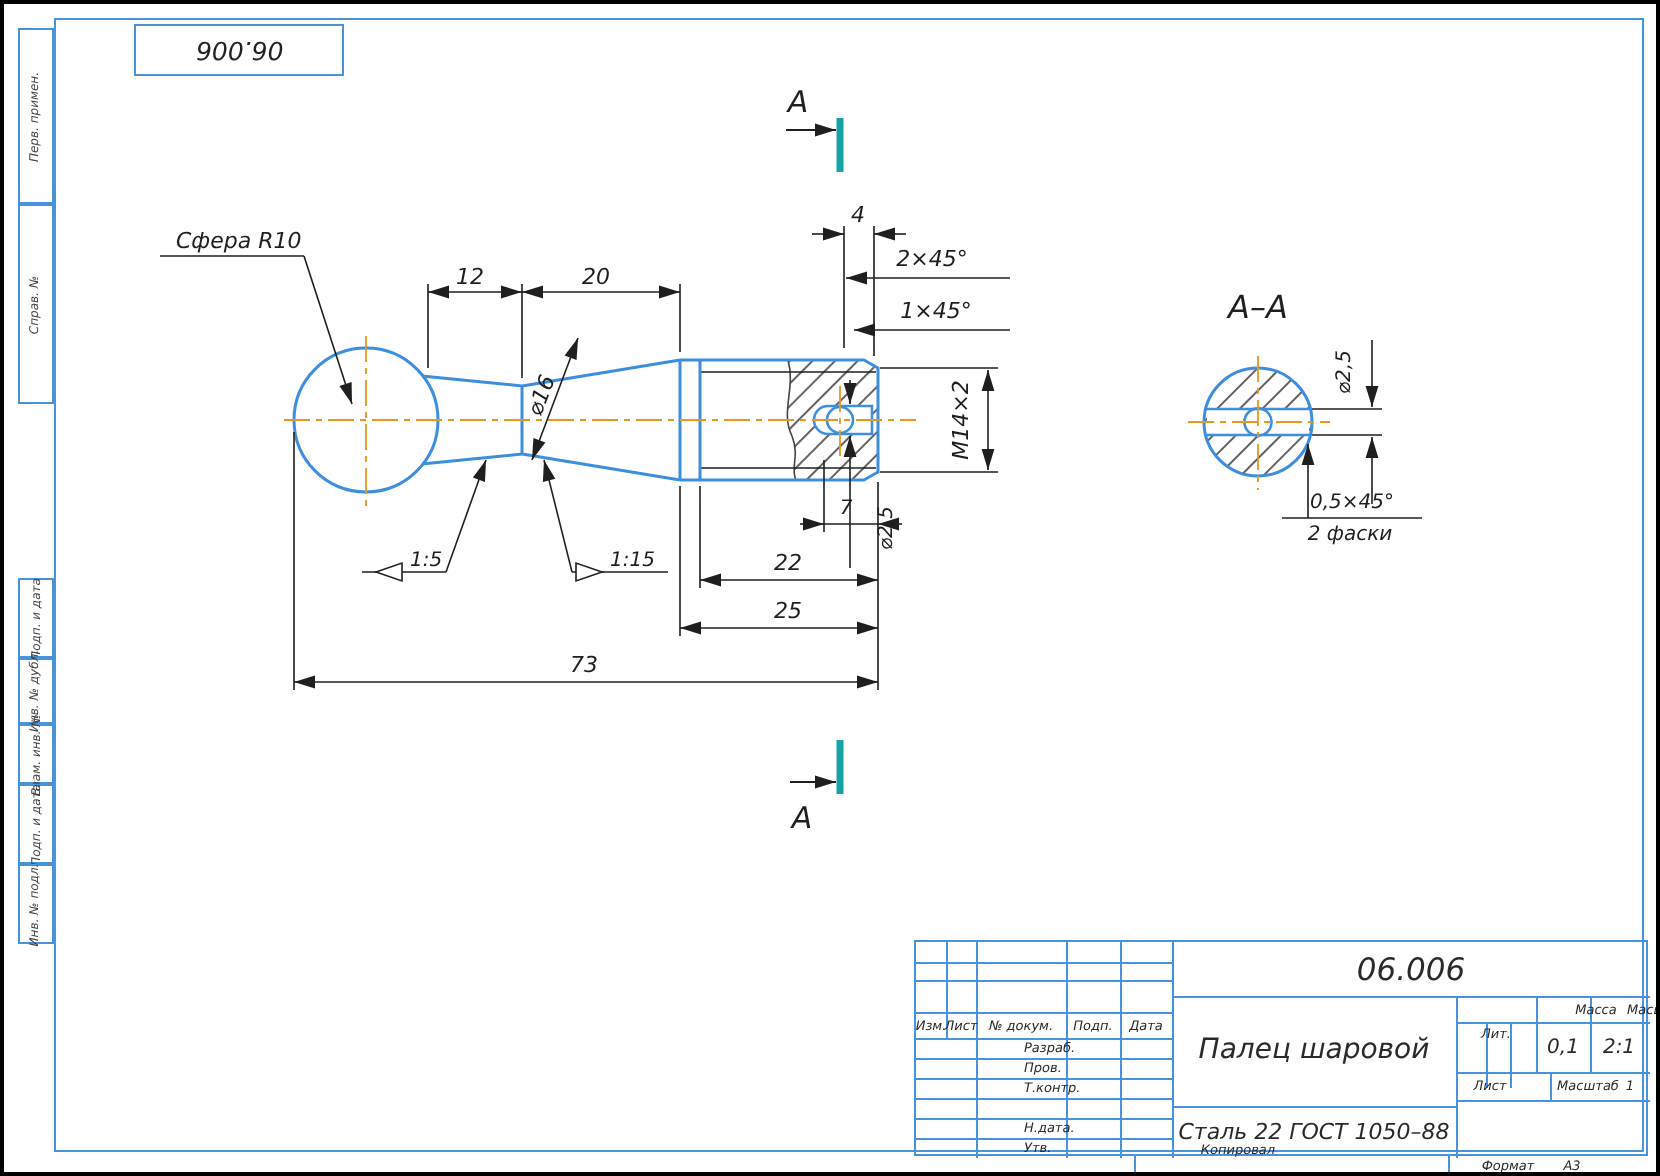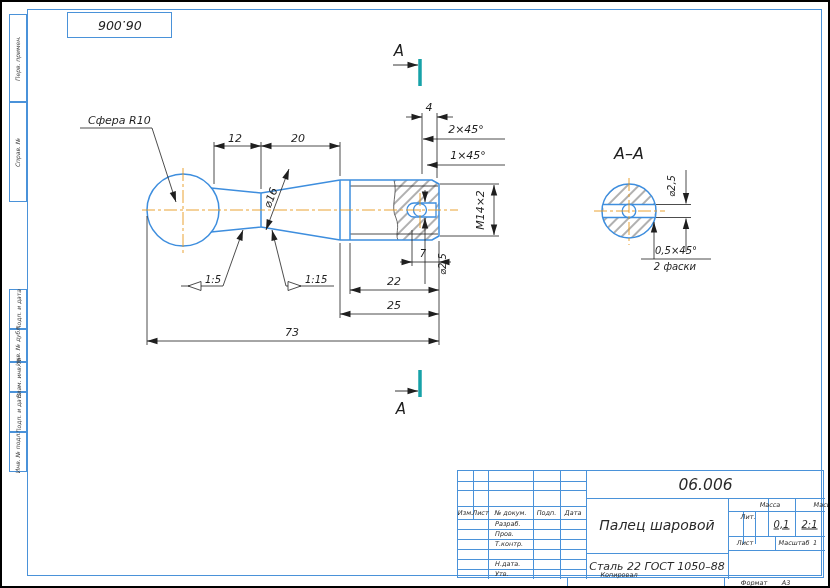--- a/index.html
+++ b/index.html
@@ -12,26 +12,26 @@
             align-items:center;justify-content:center;}
   .stampbox span{transform:rotate(180deg);font:italic 12.5px "DejaVu Sans",sans-serif;color:#222;}
   .mbox{position:absolute;left:7px;width:18px;border:1px solid #4A92D9;box-sizing:border-box;
         display:flex;align-items:center;justify-content:center;overflow:visible;}
   .mbox span{transform:rotate(-90deg);white-space:nowrap;font:italic 6px "DejaVu Sans",sans-serif;color:#444;}
   .tb{position:absolute;left:455px;top:468px;width:367px;height:108px;
       border:1.5px solid #4A92D9;box-sizing:border-box;}
   .gl{position:absolute;background:#4A92D9;display:block;}
   .lbl{position:absolute;transform:translate(-50%,-50%);white-space:nowrap;
        font:italic 6.5px "DejaVu Sans",sans-serif;color:#2a2a2a;}
-  .lblL{position:absolute;transform:translateY(-50%);left:3px;white-space:nowrap;
+  .lblL{position:absolute;transform:translateY(-50%);left:20px;white-space:nowrap;
         font:italic 6.5px "DejaVu Sans",sans-serif;color:#2a2a2a;padding-left:34px;}
   .big{font:italic 15.5px "DejaVu Sans",sans-serif;}
   .med{font:italic 14px "DejaVu Sans",sans-serif;}
   .mat{font:italic 11px "DejaVu Sans",sans-serif;}
-  .val{font:italic 10px "DejaVu Sans",sans-serif;text-decoration:underline;}
+  .val{font:italic 10px "DejaVu Sans",sans-serif;}
   .foot{position:absolute;transform:translate(-50%,-50%);white-space:nowrap;
         font:italic 6.5px "DejaVu Sans",sans-serif;color:#2a2a2a;}
   svg{position:absolute;left:0;top:0;}
   svg text{font:italic 11px "DejaVu Sans",sans-serif;fill:#1f1f1f;}
   .t10{font-size:10px;} .t15{font-size:15px;} .t16{font-size:16px;}
 </style>
 </head>
 <body>
 
 <div class="sheet">
@@ -219,21 +219,21 @@
     <span class="lblL" style="top:53px">Разраб.</span>
     <span class="lblL" style="top:63px">Пров.</span>
     <span class="lblL" style="top:73px">Т.контр.</span>
     <span class="lblL" style="top:93px">Н.дата.</span>
     <span class="lblL" style="top:103px">Утв.</span>
 
     <span class="lbl big" style="left:247.5px;top:13.5px">06.006</span>
     <span class="lbl med" style="left:199px;top:54px">Палец шаровой</span>
     <span class="lbl mat" style="left:199px;top:95px">Сталь 22  ГОСТ 1050–88</span>
     <span class="lbl" style="left:290px;top:46px">Лит.</span>
-    <span class="lbl" style="left:312px;top:33.5px">Масса</span>
+    <span class="lbl" style="left:340px;top:33.5px">Масса</span>
     <span class="lbl" style="left:371px;top:33.5px">Масштаб</span>
     <span class="lbl val" style="left:323.5px;top:52.5px">0,1</span>
     <span class="lbl val" style="left:351.5px;top:52.5px">2:1</span>
     <span class="lbl" style="left:287px;top:72px">Лист</span>
     <span class="lbl" style="left:336px;top:72px">Масштаб</span>
     <span class="lbl" style="left:357px;top:72px">1</span>
   </div>
 
   <i class="gl" style="position:absolute;left:565px;top:576px;width:1px;height:10px"></i>
   <i class="gl" style="position:absolute;left:722px;top:576px;width:1px;height:10px"></i>

